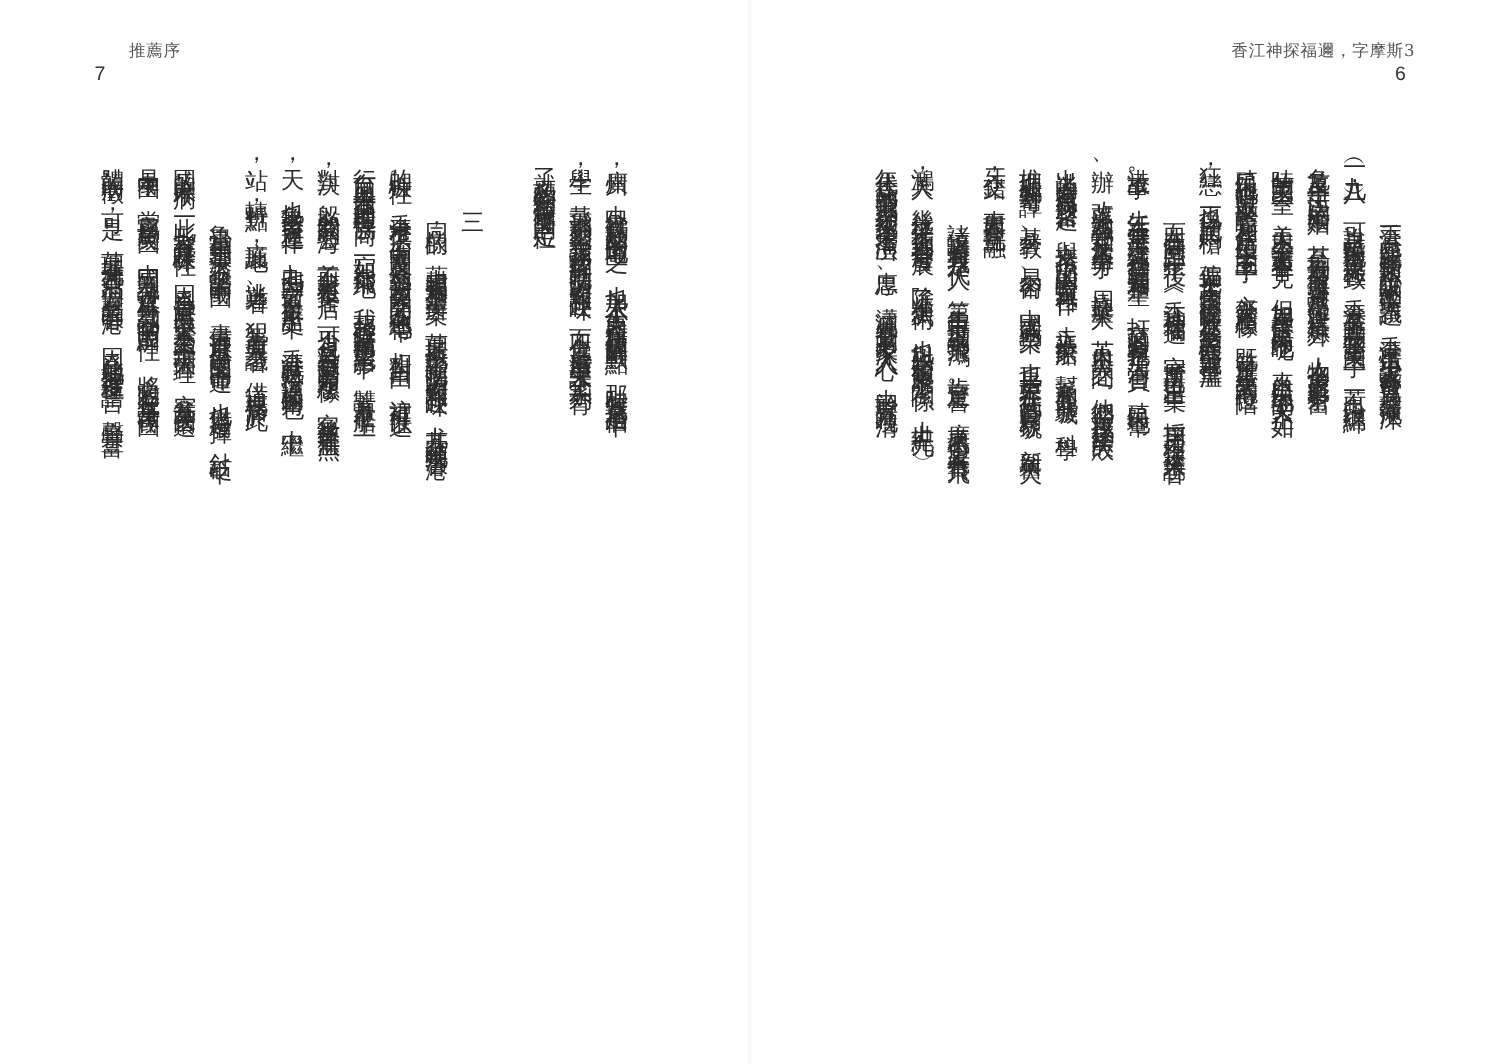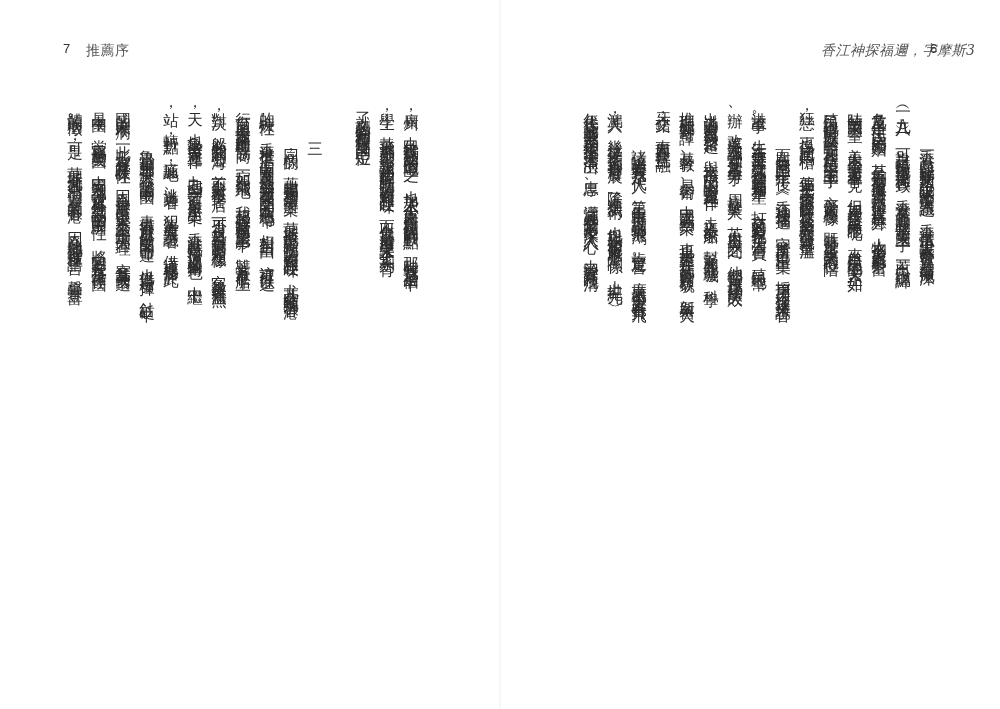--- a/index.html
+++ b/index.html
@@ -3,37 +3,37 @@
 <meta charset="utf-8">
 <style>
   html, body { margin:0; padding:0; background:#ffffff; }
   body { width:1000px; height:709px; position:relative; overflow:hidden;
          font-family:"DejaVu Serif","Liberation Serif",serif; color:#2a2a2a; }
   .page { position:absolute; top:0; height:709px; background:#fff; }
   .page-left { left:0; width:500px; }
   .page-right { left:500px; width:500px; }
   .folio { position:absolute; top:41px; font-family:"Liberation Sans","DejaVu Sans",sans-serif;
            font-size:13px; color:#333; }
-  .running-head { position:absolute; top:42px; font-size:14px; color:#555; letter-spacing:0.5px; }
+  .running-head { position:absolute; top:26px; font-size:11px; color:#555; letter-spacing:0.5px; }
   .col { position:absolute; writing-mode:vertical-rl; text-orientation:upright;
          font-size:15.5px; line-height:18px; letter-spacing:2.95px; white-space:nowrap;
          color:#2b2b2b; width:18px; }
   .gutter { position:absolute; left:499px; top:0; width:2px; height:709px;
             background:linear-gradient(to right,#f4f4f4,#fafafa); }
 </style>
 </head>
 <body>
 
 <div class="page page-left">
   <span class="folio" style="left:63px;">7</span>
   <span class="running-head" style="left:86px;">推薦序</span>
 </div>
 
 <div class="page page-right">
-  <span class="running-head" style="left:321px;font-style:italic;">香江神探福邇，字摩斯3</span>
+  <span class="running-head" style="left:321px;">香江神探福邇，字摩斯3</span>
   <span class="folio" style="left:430px;">6</span>
 </div>
 
 <div class="gutter"></div>
 
 <div id="cols-left">
     <div class="col" style="left: 402px; top: 100px;">廣州，中外接觸最頻密的地區之一，也加入了不少東西新舊碰撞的幽默點。那時候我還是個中</div>
     <div class="col" style="left: 378px; top: 100px;">學生，黃飛鴻系列電影讓我初步理解到晚清的複雜和趣味，而不僅是台灣歷史課本上一系列背</div>
     <div class="col" style="left: 354px; top: 100px;">了就忘的條約和喪權辱國的定位。</div>
     <div class="col" style="left: 306px; top: 130px;">三</div>

